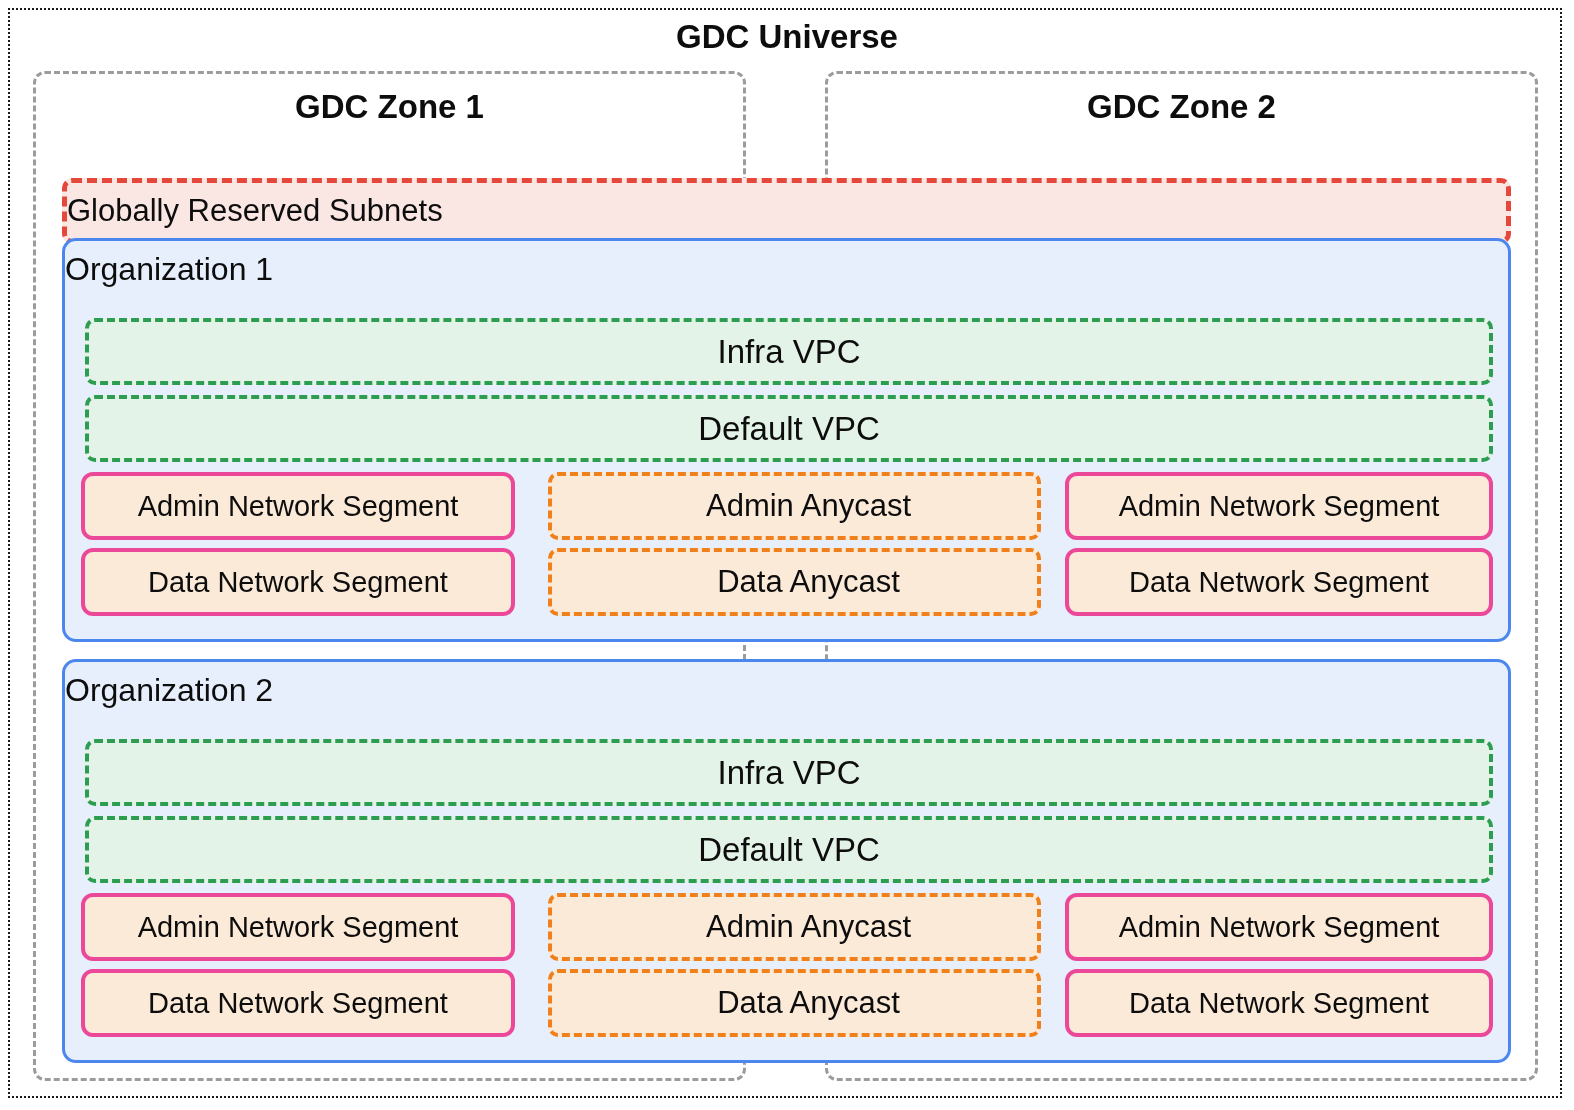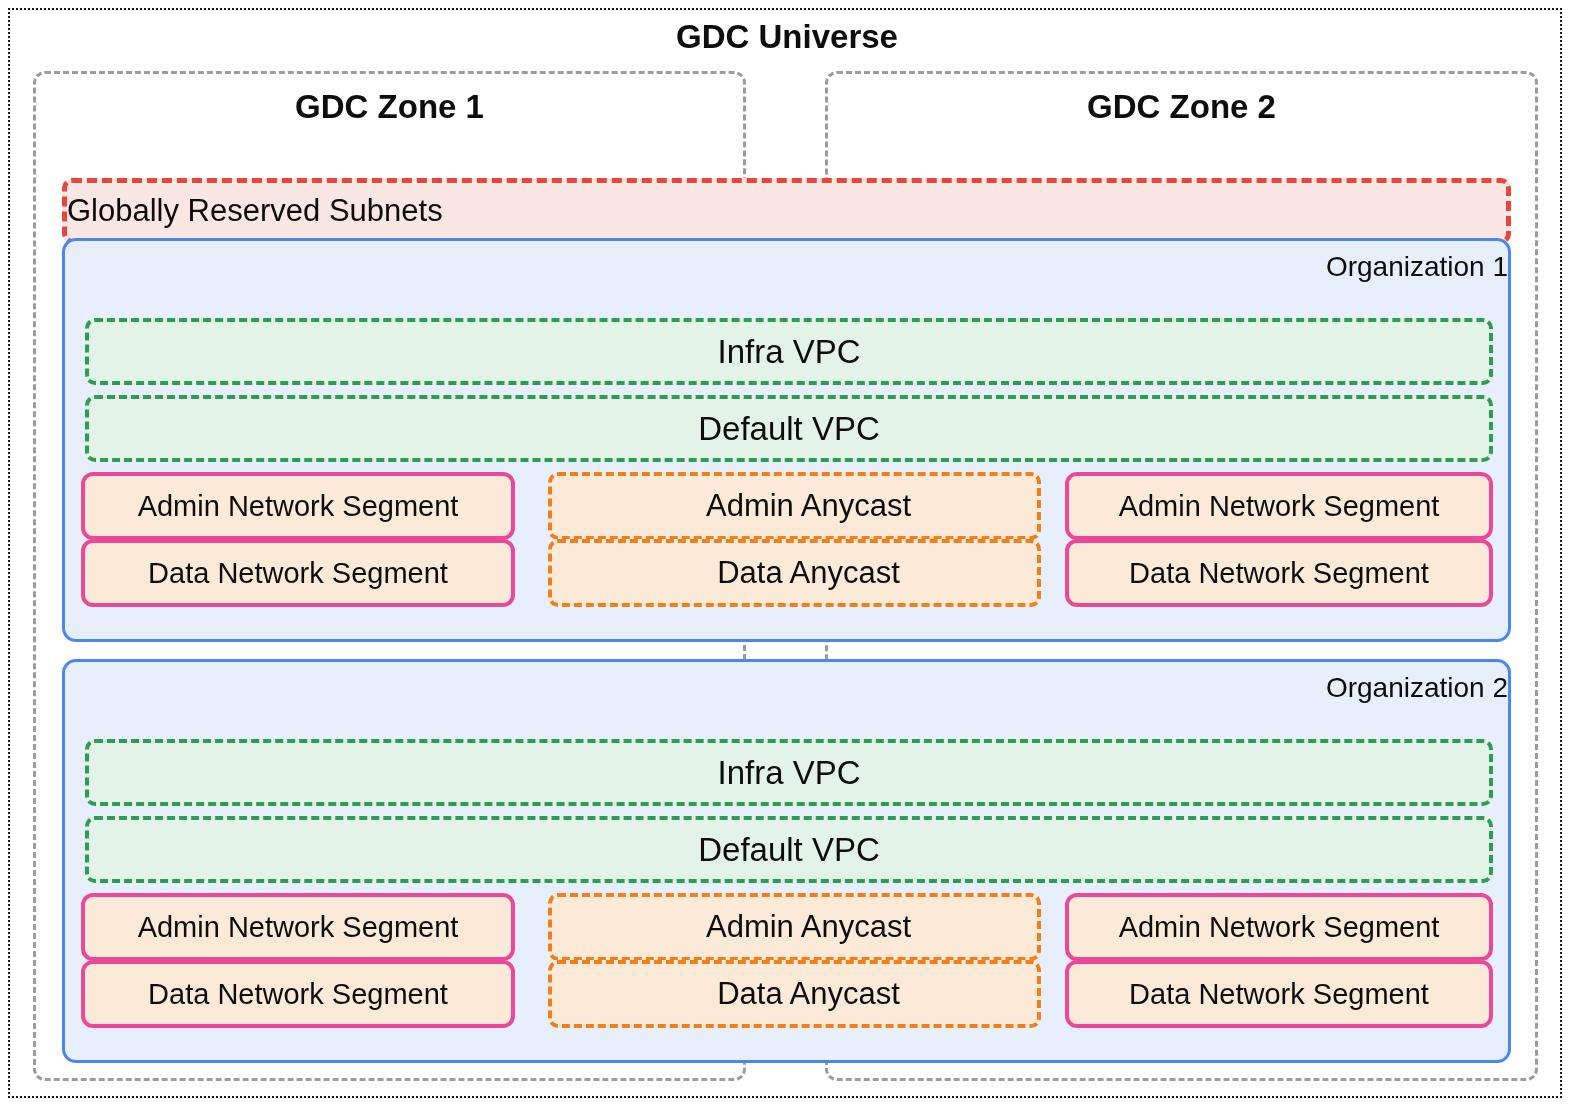--- a/index.html
+++ b/index.html
@@ -56,22 +56,22 @@
     width:1449px; height:404px;
     background:#e7eefc;
     border:3px solid #4c87f0;
     border-radius:14px;
     box-sizing:border-box;
   }
   .org1 { top:238px; }
   .org2 { top:659px; }
   .org-title {
     position:absolute; top:10px; left:0; width:100%;
-    text-align:right;
-    font-size:28px;
+    text-align:left;
+    font-size:32px;
   }
   
   .vpc {
     position:absolute; left:20px;
     width:1408px; height:67px;
     background:#e4f3e8;
     border:4px dashed #2d9d51;
     border-radius:10px;
     box-sizing:border-box;
     display:flex; align-items:center; justify-content:center;
@@ -84,21 +84,21 @@
     position:absolute; height:68px;
     background:#fcead9;
     border-radius:12px;
     box-sizing:border-box;
     display:flex; align-items:center; justify-content:center;
     font-size:29px;
   }
   .seg     { border:4px solid #ec4899; }
   .anycast { border:4px dashed #f0801c; border-radius:10px; font-size:31px;padding-left:28px; }
   .row-admin { top:231px; }
-  .row-data  { top:298px;align-items:center; }
+  .row-data  { top:307px;align-items:center; }
   .col-left  { left:16px;   width:434px; }
   .col-mid   { left:483px;  width:493px; }
   .col-right { left:1000px; width:428px; }
 </style>
 </head>
 <body>
 
 <div class="canvas">
 
   <div class="universe"></div>

